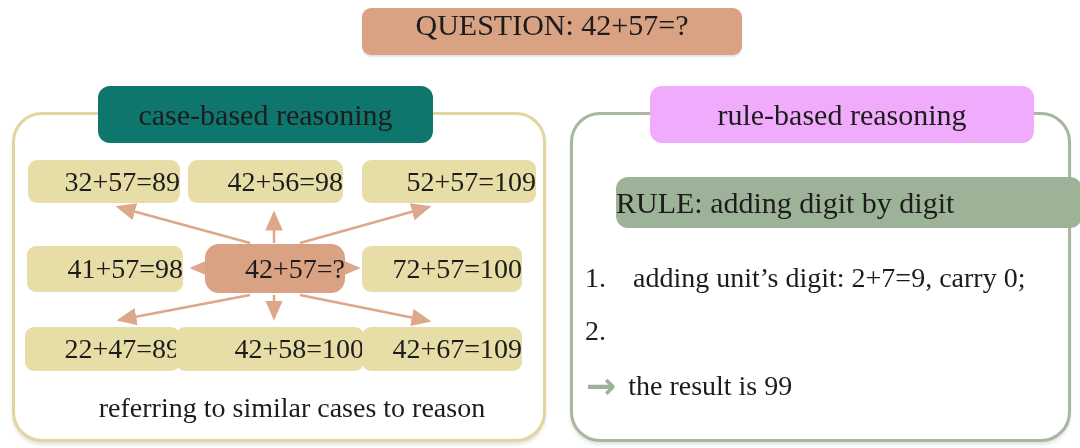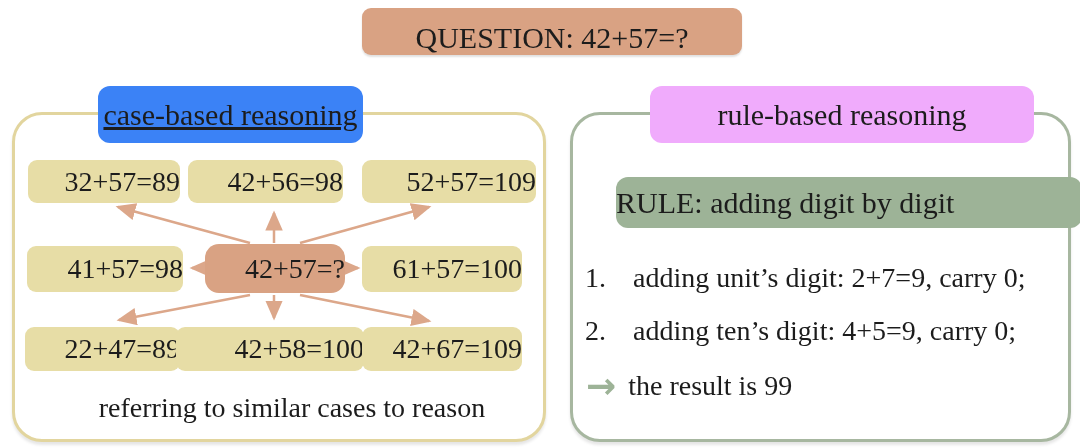--- a/index.html
+++ b/index.html
@@ -4,33 +4,33 @@
 <style>
   html,body{margin:0;padding:0;background:#ffffff;}
   .canvas{
     position:relative;width:1080px;height:448px;background:#ffffff;overflow:hidden;
     font-family:"Liberation Serif","DejaVu Serif",serif;color:#1c1c1c;
   }
   
   .banner{
     position:absolute;left:362px;top:8px;width:380px;height:47px;
     background:#d9a283;border-radius:9px;
-    display:flex;align-items:flex-end;justify-content:center;
+    display:flex;align-items:flex-start;justify-content:center;
     font-size:30px;box-shadow:0 2px 2px rgba(0,0,0,0.12);
   }
   
   .panel{position:absolute;top:112px;height:324px;border-radius:30px;background:#ffffff;}
   .panel.left{left:12px;width:528px;border:3px solid #e2d59e;box-shadow:0 3px 3px rgba(0,0,0,0.10);}
   .panel.right{left:570px;width:495px;border:3px solid #a7b7a0;box-shadow:0 3px 3px rgba(0,0,0,0.10);}
   
   .hdr{
     position:absolute;top:86px;height:57px;border-radius:12px;z-index:3;
     display:flex;align-items:center;justify-content:center;font-size:30px;
   }
-  .hdr.left{left:98px;width:265px;background:#3b82f6;text-decoration:underline;}
+  .hdr.left{left:98px;width:335px;background:#0f766e;}
   .hdr.right{left:650px;width:384px;background:#f0abfc;}
   
   .case{
     position:absolute;height:43px;background:#e7dda6;border-radius:9px;z-index:2;
     display:flex;align-items:center;justify-content:flex-end;font-size:28px;
   }
   .case.c0{left:28px; top:160px;width:152px;}
   .case.c1{left:188px;top:160px;width:155px;}
   .case.c2{left:362px;top:160px;width:160px;padding-left:14px;}
   .case.c3{left:27px; top:246px;width:156px;height:46px;}
@@ -110,21 +110,21 @@
   <div class="case c2">
       <span>52+57=109</span>
     </div>
   <div class="case c3">
       <span>41+57=98</span>
     </div>
   <div class="case center">
       <span>42+57=?</span>
     </div>
   <div class="case c4">
-      <span>61+57=100</span>
+      <span>72+57=100</span>
     </div>
   <div class="case c5">
       <span>22+47=89</span>
     </div>
   <div class="case c6">
       <span>42+58=100</span>
     </div>
   <div class="case c7">
       <span>42+67=109</span>
     </div>
@@ -139,21 +139,20 @@
   <div class="rulebox">
     <span>RULE: adding digit by digit</span>
   </div>
 
   <div class="step s1">
     <span class="num">1.</span>
     <span>adding unit’s digit: 2+7=9, carry 0;</span>
   </div>
   <div class="step s2">
     <span class="num">2.</span>
-    <span>adding ten’s digit: 4+5=9, carry 0;</span>
   </div>
 
   <div class="result">
     <span class="ricon">→</span>
     <span>the result is 99</span>
   </div>
 
 </div>
 
 </body></html>

